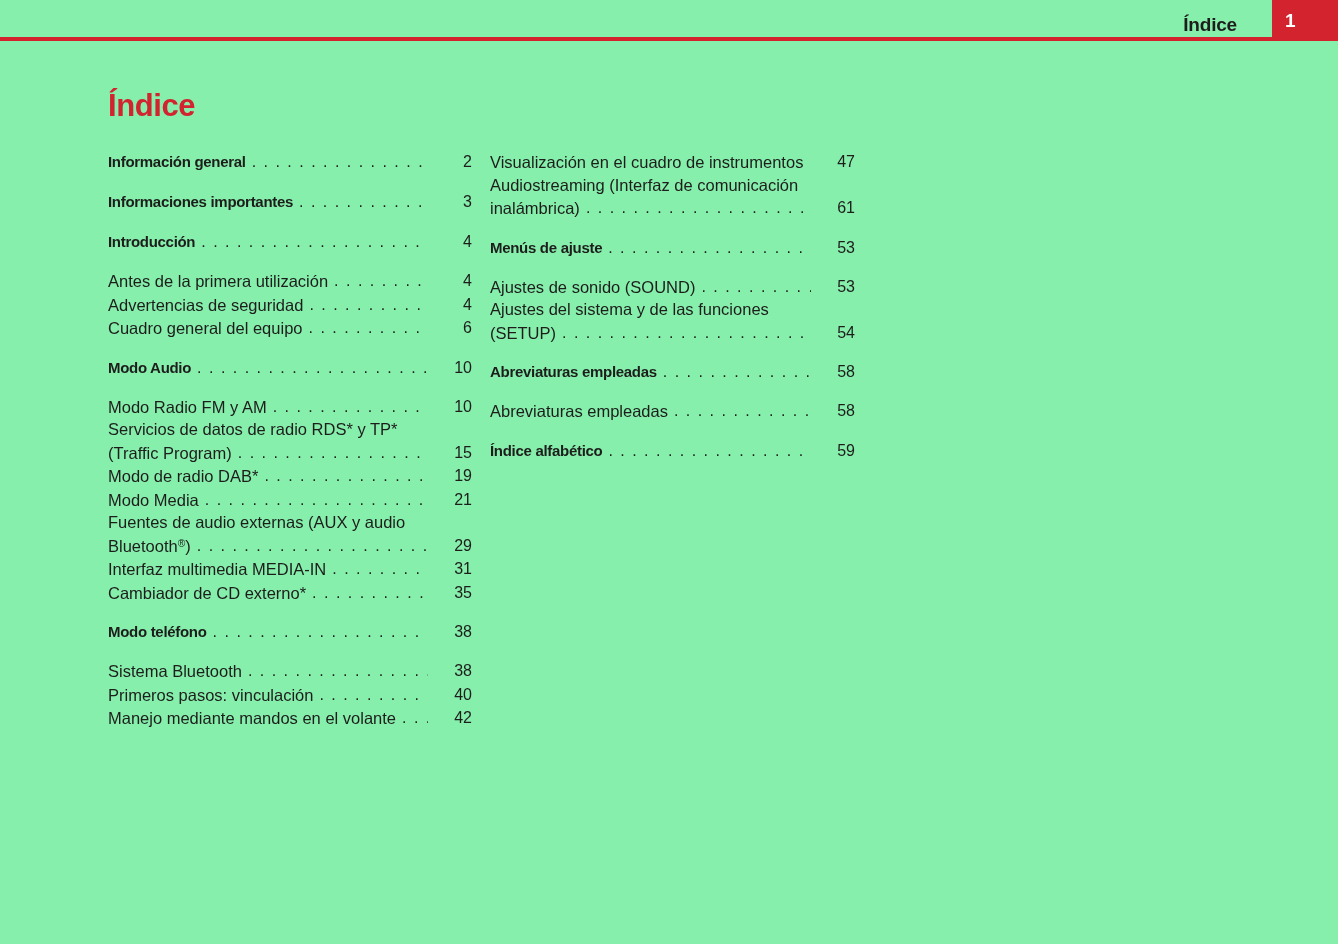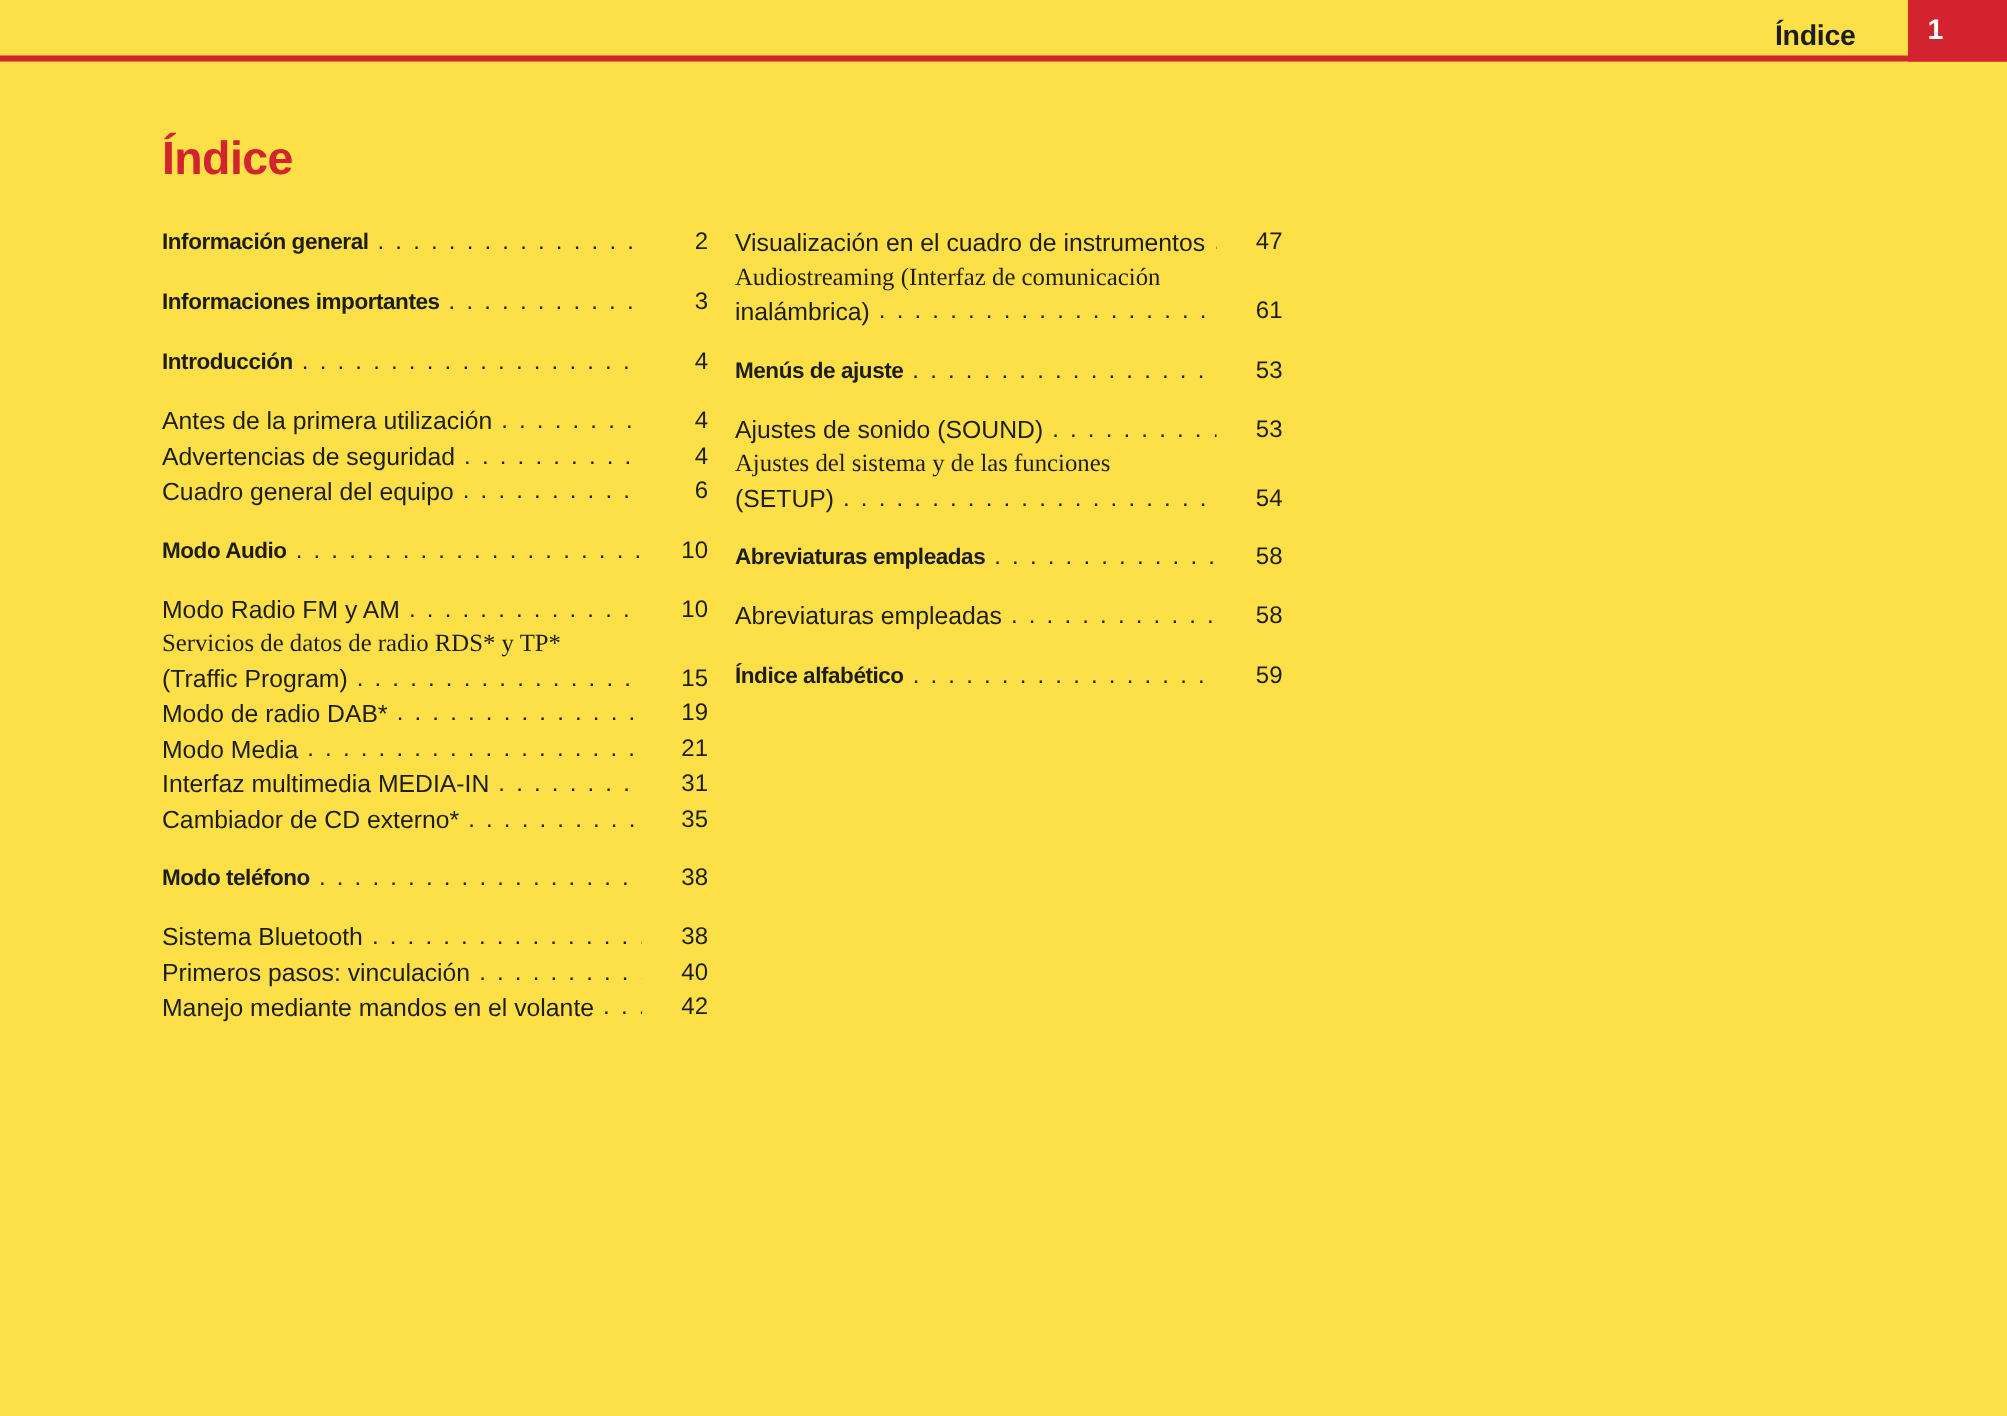--- a/index.html
+++ b/index.html
@@ -4,21 +4,21 @@
 <style>
   html, body {
     margin: 0;
     padding: 0;
     background: #ffffff;
   }
   .page {
     position: relative;
     width: 1338px;
     height: 944px;
-    background: #fde047;
+    background: #86efac;
     overflow: hidden;
     font-family: "Liberation Sans", "DejaVu Sans", sans-serif;
     color: #1d1d1b;
   }
 
   
   .page-header {
     position: absolute;
     top: 0; left: 0;
     width: 100%;
@@ -97,21 +97,21 @@
   }
   .toc-heading-label {
     font-size: 15px;
     line-height: 24px;
     font-weight: 700;
     letter-spacing: -0.3px;
     white-space: nowrap;
   }
 
   .toc-entry { font-size: 16.5px; line-height: 22.5px; }
-  .toc-line { white-space: nowrap; font-family: Liberation Serif, serif; }
+  .toc-line { white-space: nowrap; }
   .toc-entry-last {
     display: flex;
     align-items: flex-end;
   }
   .toc-entry-label { white-space: nowrap; flex: 0 1 auto; }
 
   .toc-dots {
     flex: 1 1 aupx;
     overflow: hidden;
     white-space: nowrap;
@@ -226,20 +226,28 @@
               </div>
             </div>
             <div class="toc-entry">
               <div class="toc-entry-last">
                 <span class="toc-entry-label">Modo Media</span>
                 <span class="toc-dots"></span>
                 <span class="toc-page">21</span>
               </div>
             </div>
             <div class="toc-entry">
+              <div class="toc-line">Fuentes de audio externas (AUX y audio</div>
+              <div class="toc-entry-last">
+                <span class="toc-entry-label">Bluetooth<sup>®</sup>)</span>
+                <span class="toc-dots"></span>
+                <span class="toc-page">29</span>
+              </div>
+            </div>
+            <div class="toc-entry">
               <div class="toc-entry-last">
                 <span class="toc-entry-label">Interfaz multimedia MEDIA-IN</span>
                 <span class="toc-dots"></span>
                 <span class="toc-page">31</span>
               </div>
             </div>
             <div class="toc-entry">
               <div class="toc-entry-last">
                 <span class="toc-entry-label">Cambiador de CD externo*</span>
                 <span class="toc-dots"></span>

